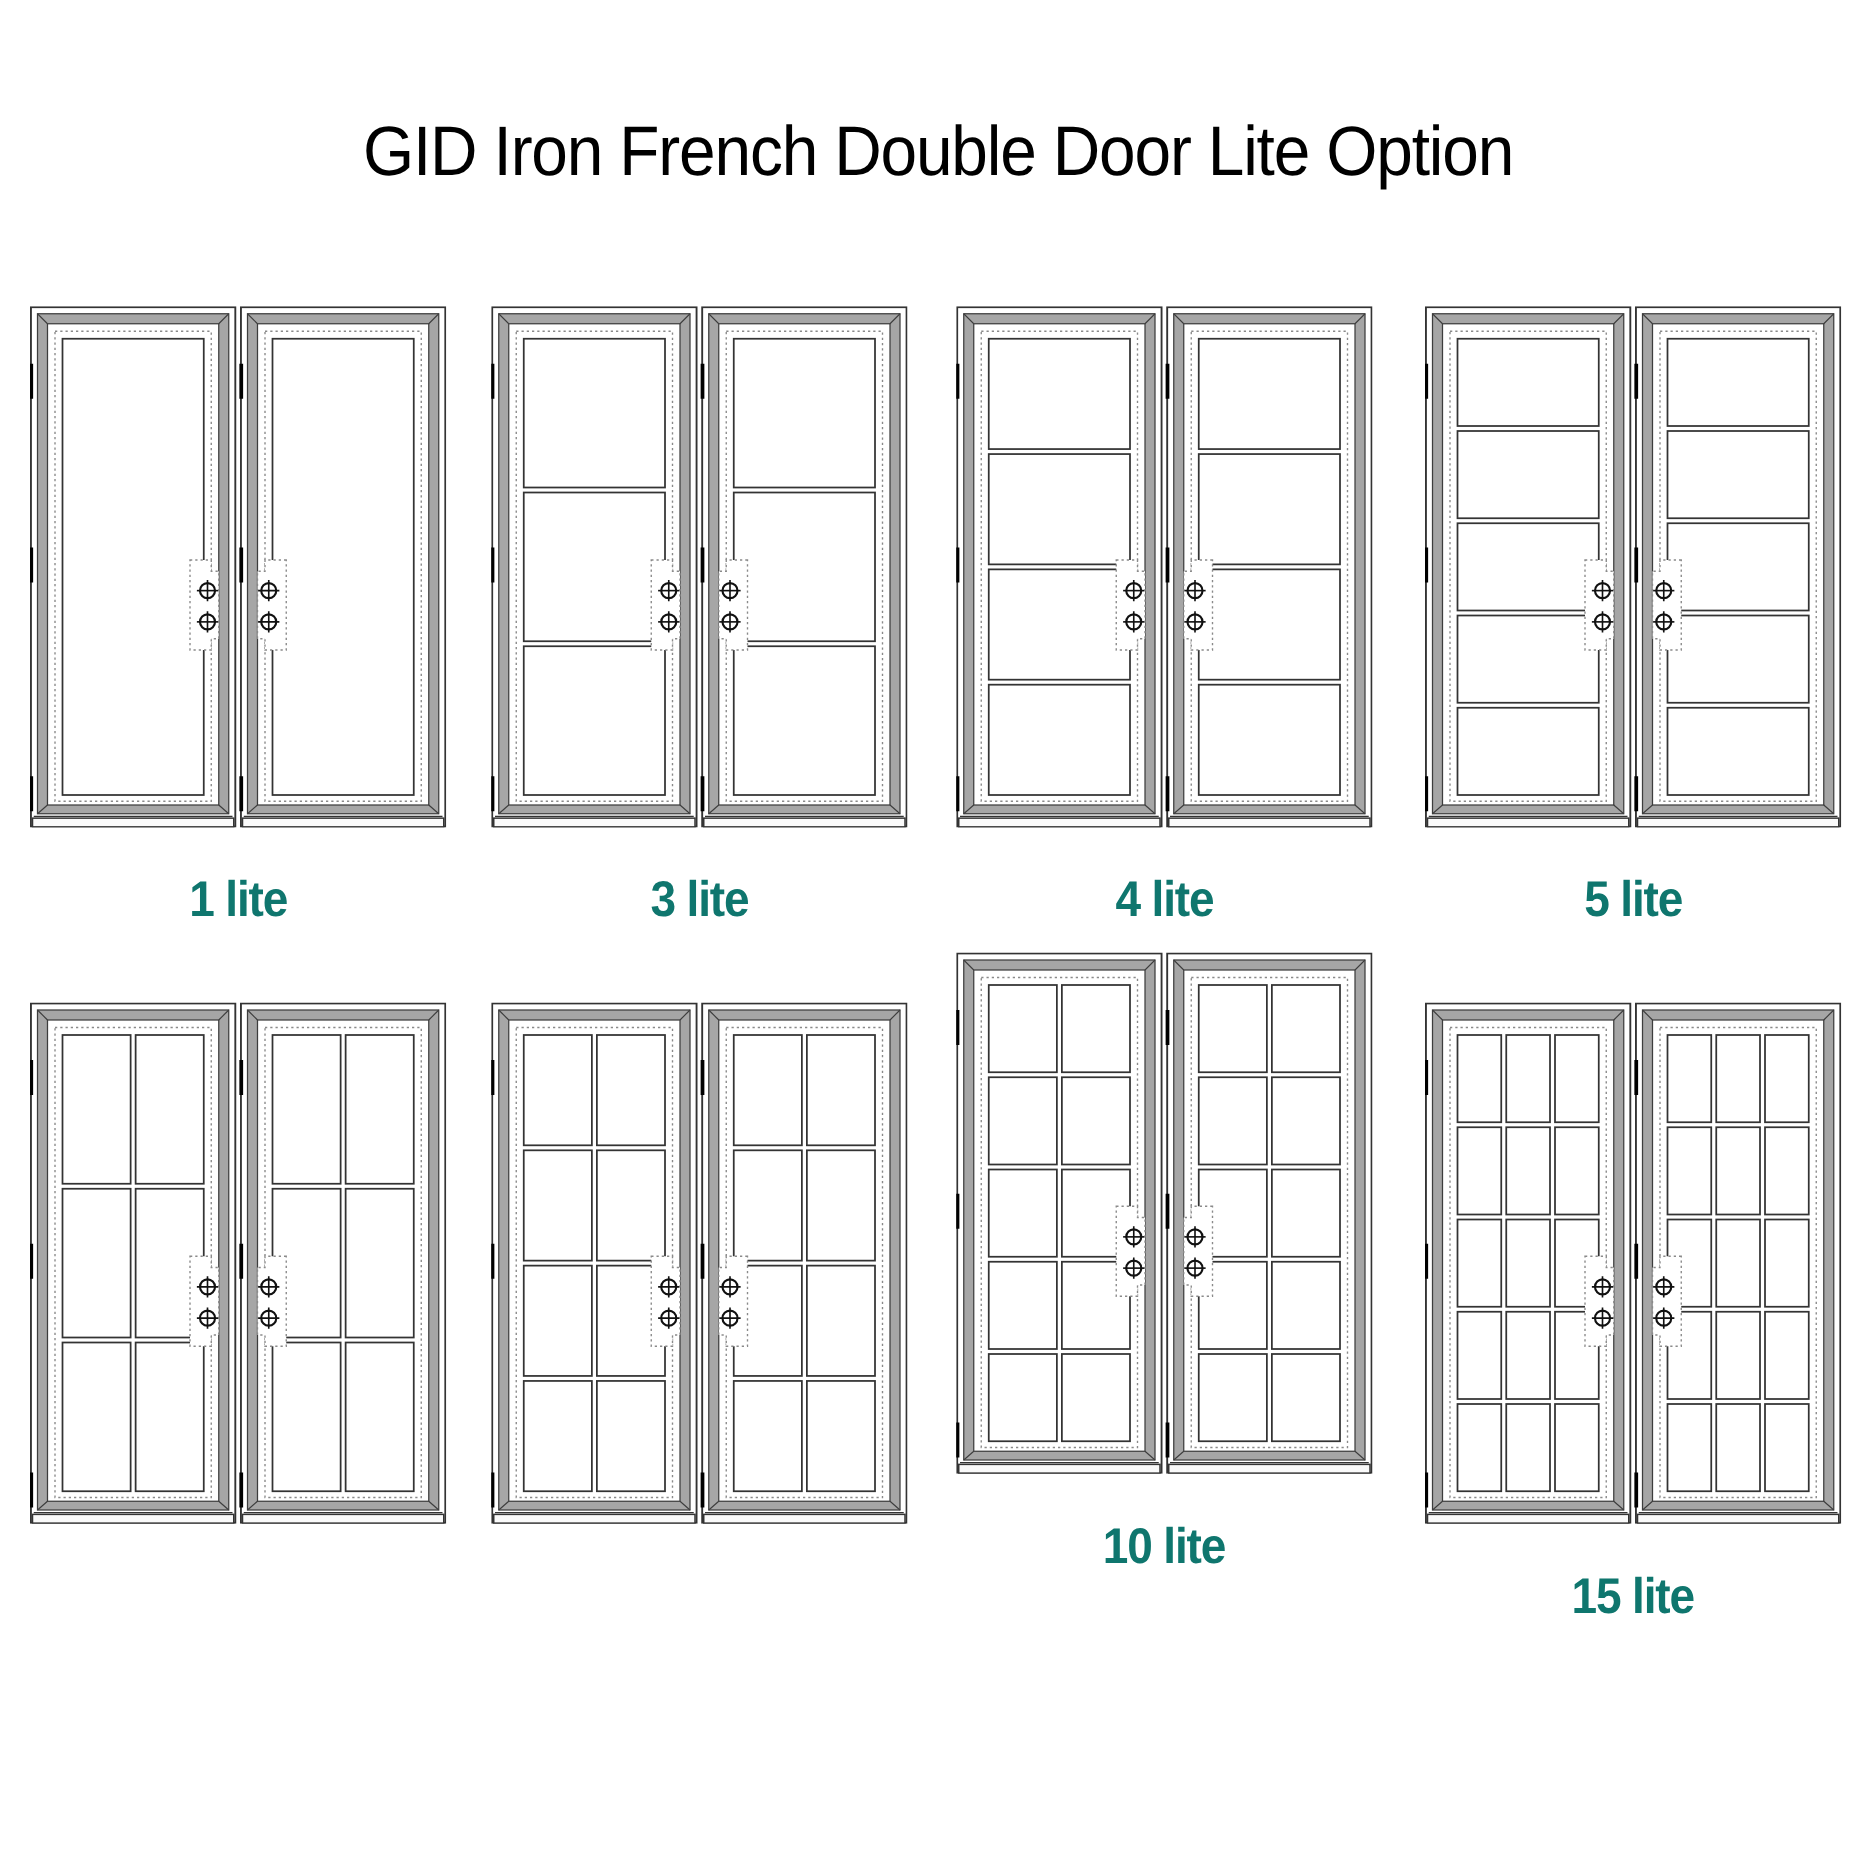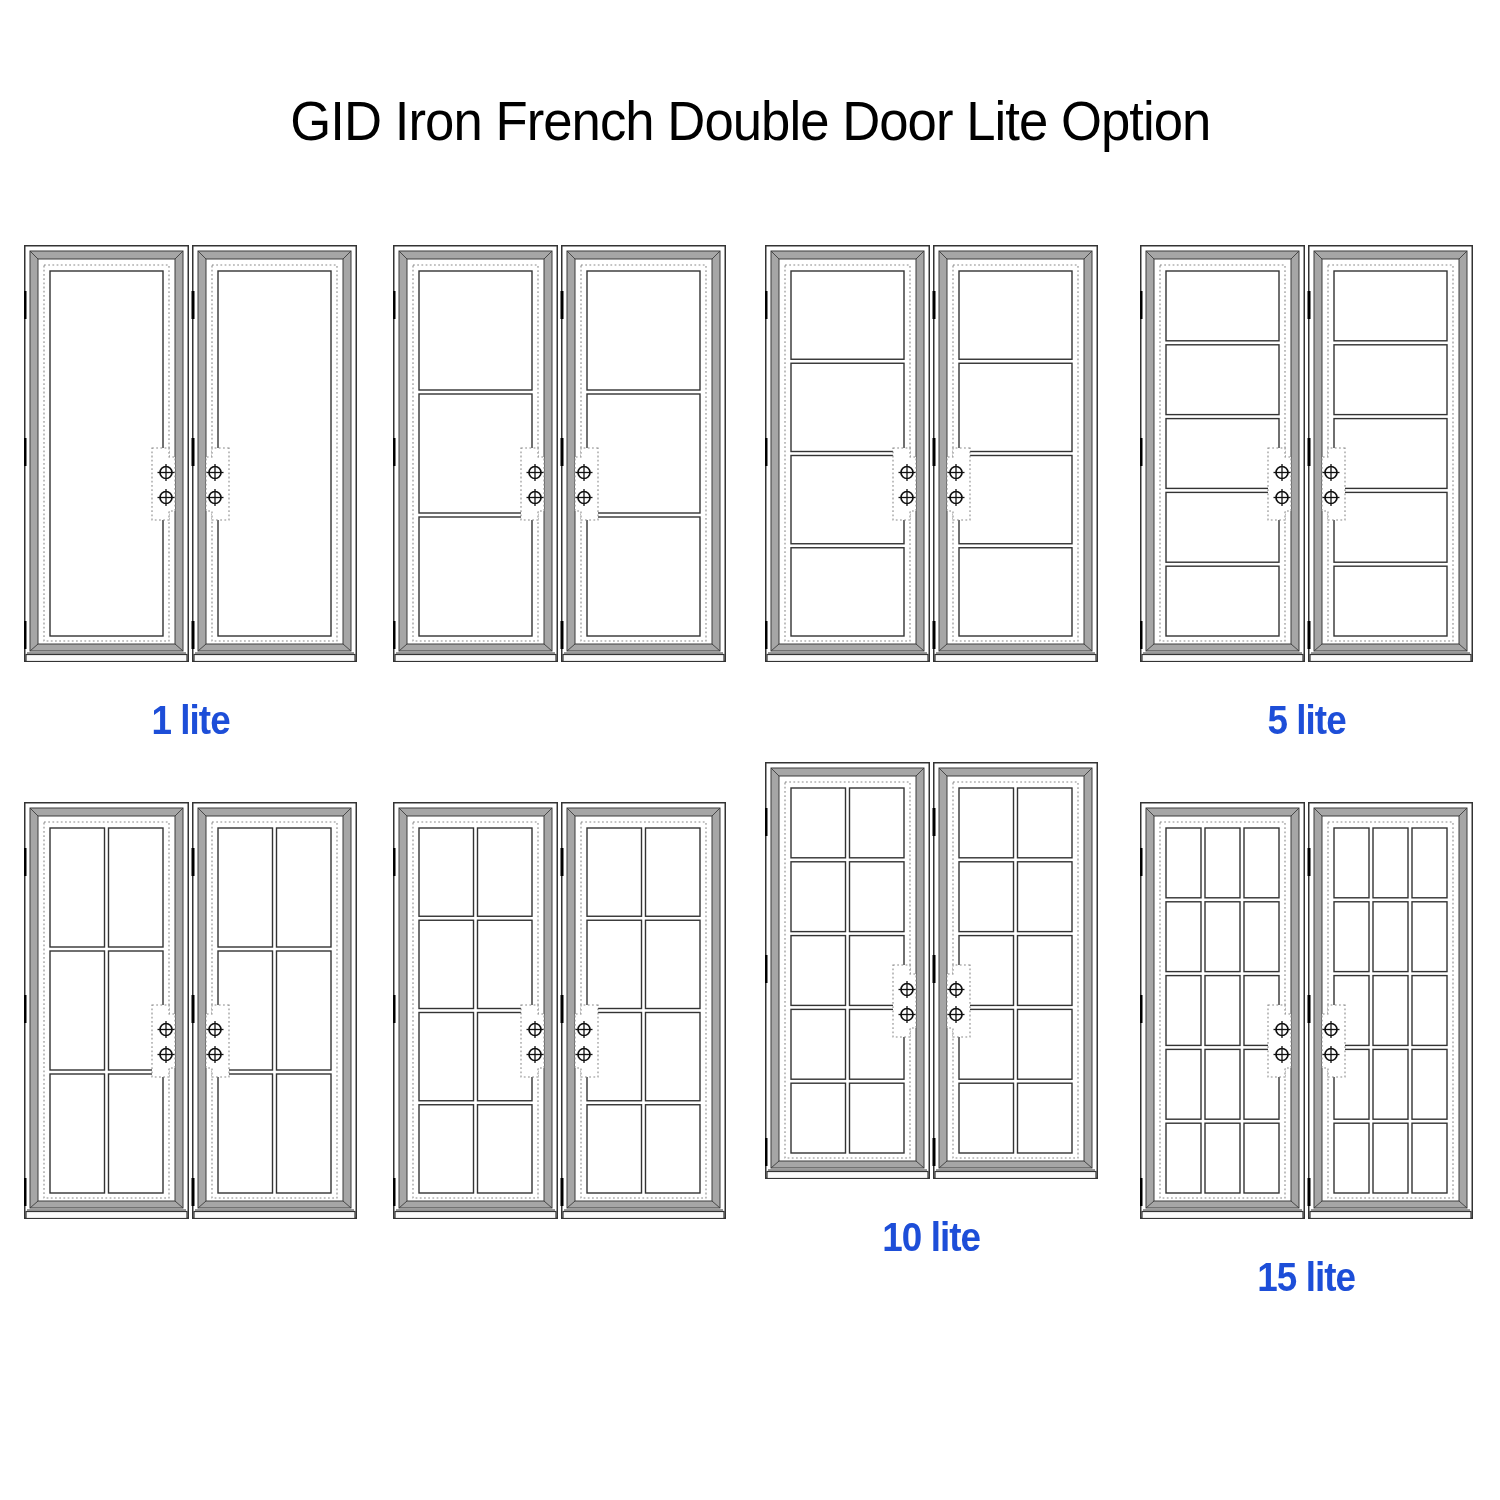--- a/index.html
+++ b/index.html
@@ -6,21 +6,21 @@
   body{width:1500px;height:1500px;position:relative;font-family:"Liberation Sans",sans-serif;overflow:hidden;}
   .title{
     position:absolute;left:0;top:88px;width:1500px;text-align:center;
     font-size:56px;font-weight:400;color:#000;letter-spacing:-1px;
   }
   .title>span{display:inline-block;transform:scaleX(.94);}
   .cell{position:absolute;width:333px;}
   .door-svg{width:333px;height:417px;}
   .option-label{
     margin-top:36px;width:333px;text-align:center;
-    font-size:40px;font-weight:700;color:#1d4ed8;letter-spacing:-1px;
+    font-size:40px;font-weight:700;color:#0f766e;letter-spacing:-1px;
   }
   .option-label>span{display:inline-block;transform:scaleX(.92);}
 </style>
 </head>
 <body>
 
 <div class="title"><span>GID Iron French Double Door Lite Option</span></div>
 
 <div class="cell" style="left:24px;top:245px">
   <div class="door-svg"><svg width="333" height="417" viewBox="0 0 333 417">
@@ -163,20 +163,21 @@
               <line x1="23" y1="219" x2="23" y2="236" stroke="#111" stroke-width="1.3"></line>
             </g>
             <g>
               <circle cx="23" cy="252.5" r="6" fill="#fff" stroke="#111" stroke-width="1.7"></circle>
               <line x1="14.5" y1="252.5" x2="31.5" y2="252.5" stroke="#111" stroke-width="1.3"></line>
               <line x1="23" y1="244" x2="23" y2="261" stroke="#111" stroke-width="1.3"></line>
             </g>
           </g>
         </g>
       </svg></div>
+  <div class="option-label"><span>3 lite</span></div>
 </div>
 <div class="cell" style="left:765px;top:245px">
   <div class="door-svg"><svg width="333" height="417" viewBox="0 0 333 417">
         <g>
           <rect x="0.75" y="0.75" width="163.5" height="415.5" fill="#fff" stroke="#333333" stroke-width="1.5"></rect>
           <rect x="-0.5" y="46" width="3" height="28" fill="#000000"></rect>
           <rect x="-0.5" y="193" width="3" height="28" fill="#000000"></rect>
           <rect x="-0.5" y="376" width="3" height="28" fill="#000000"></rect>
           <path d="M6,6 H159 V406 H6 Z M14,14 H151 V399 H14 Z" fill="#a6a6a6" fill-rule="evenodd"></path>
           <rect x="6" y="6" width="153" height="400" fill="none" stroke="#3d3d3d" stroke-width="1"></rect>
@@ -241,20 +242,21 @@
               <line x1="23" y1="219" x2="23" y2="236" stroke="#111" stroke-width="1.3"></line>
             </g>
             <g>
               <circle cx="23" cy="252.5" r="6" fill="#fff" stroke="#111" stroke-width="1.7"></circle>
               <line x1="14.5" y1="252.5" x2="31.5" y2="252.5" stroke="#111" stroke-width="1.3"></line>
               <line x1="23" y1="244" x2="23" y2="261" stroke="#111" stroke-width="1.3"></line>
             </g>
           </g>
         </g>
       </svg></div>
+  <div class="option-label"><span>4 lite</span></div>
 </div>
 <div class="cell" style="left:1140px;top:245px">
   <div class="door-svg"><svg width="333" height="417" viewBox="0 0 333 417">
         <g>
           <rect x="0.75" y="0.75" width="163.5" height="415.5" fill="#fff" stroke="#333333" stroke-width="1.5"></rect>
           <rect x="-0.5" y="46" width="3" height="28" fill="#000000"></rect>
           <rect x="-0.5" y="193" width="3" height="28" fill="#000000"></rect>
           <rect x="-0.5" y="376" width="3" height="28" fill="#000000"></rect>
           <path d="M6,6 H159 V406 H6 Z M14,14 H151 V399 H14 Z" fill="#a6a6a6" fill-rule="evenodd"></path>
           <rect x="6" y="6" width="153" height="400" fill="none" stroke="#3d3d3d" stroke-width="1"></rect>

